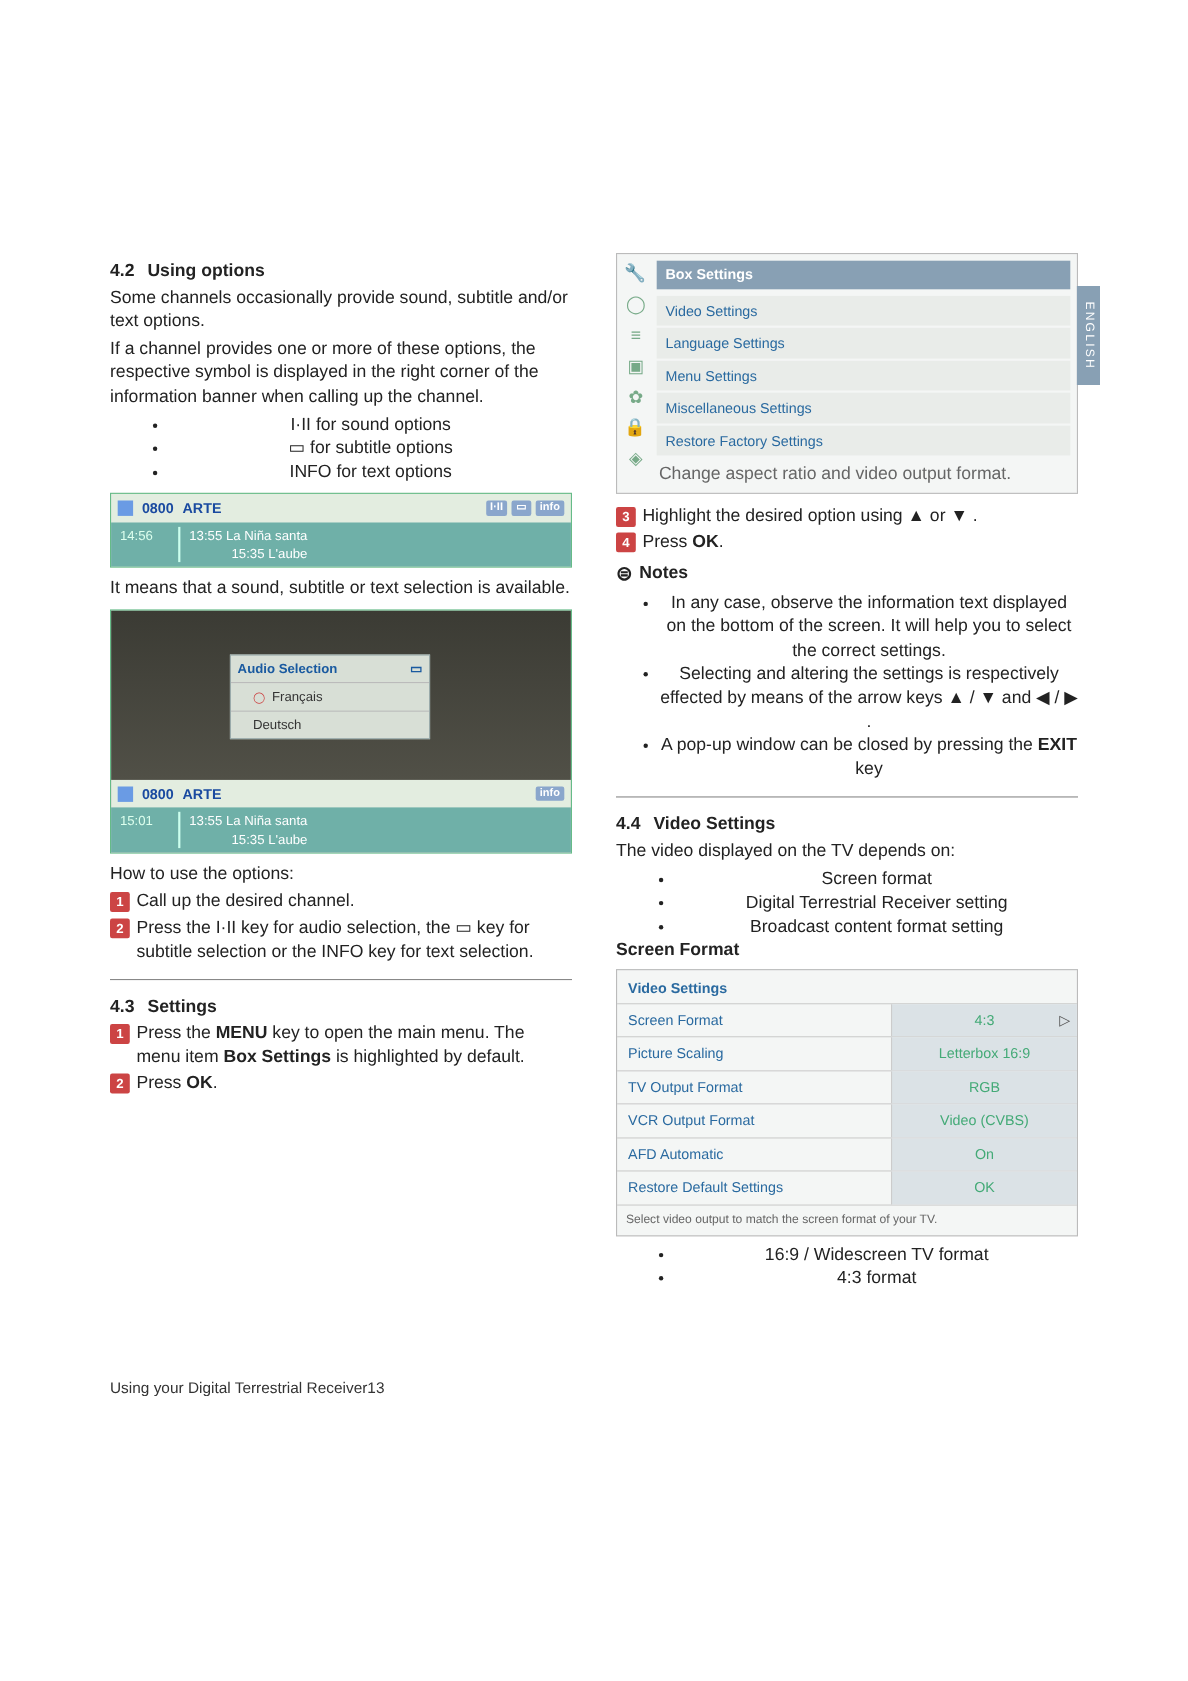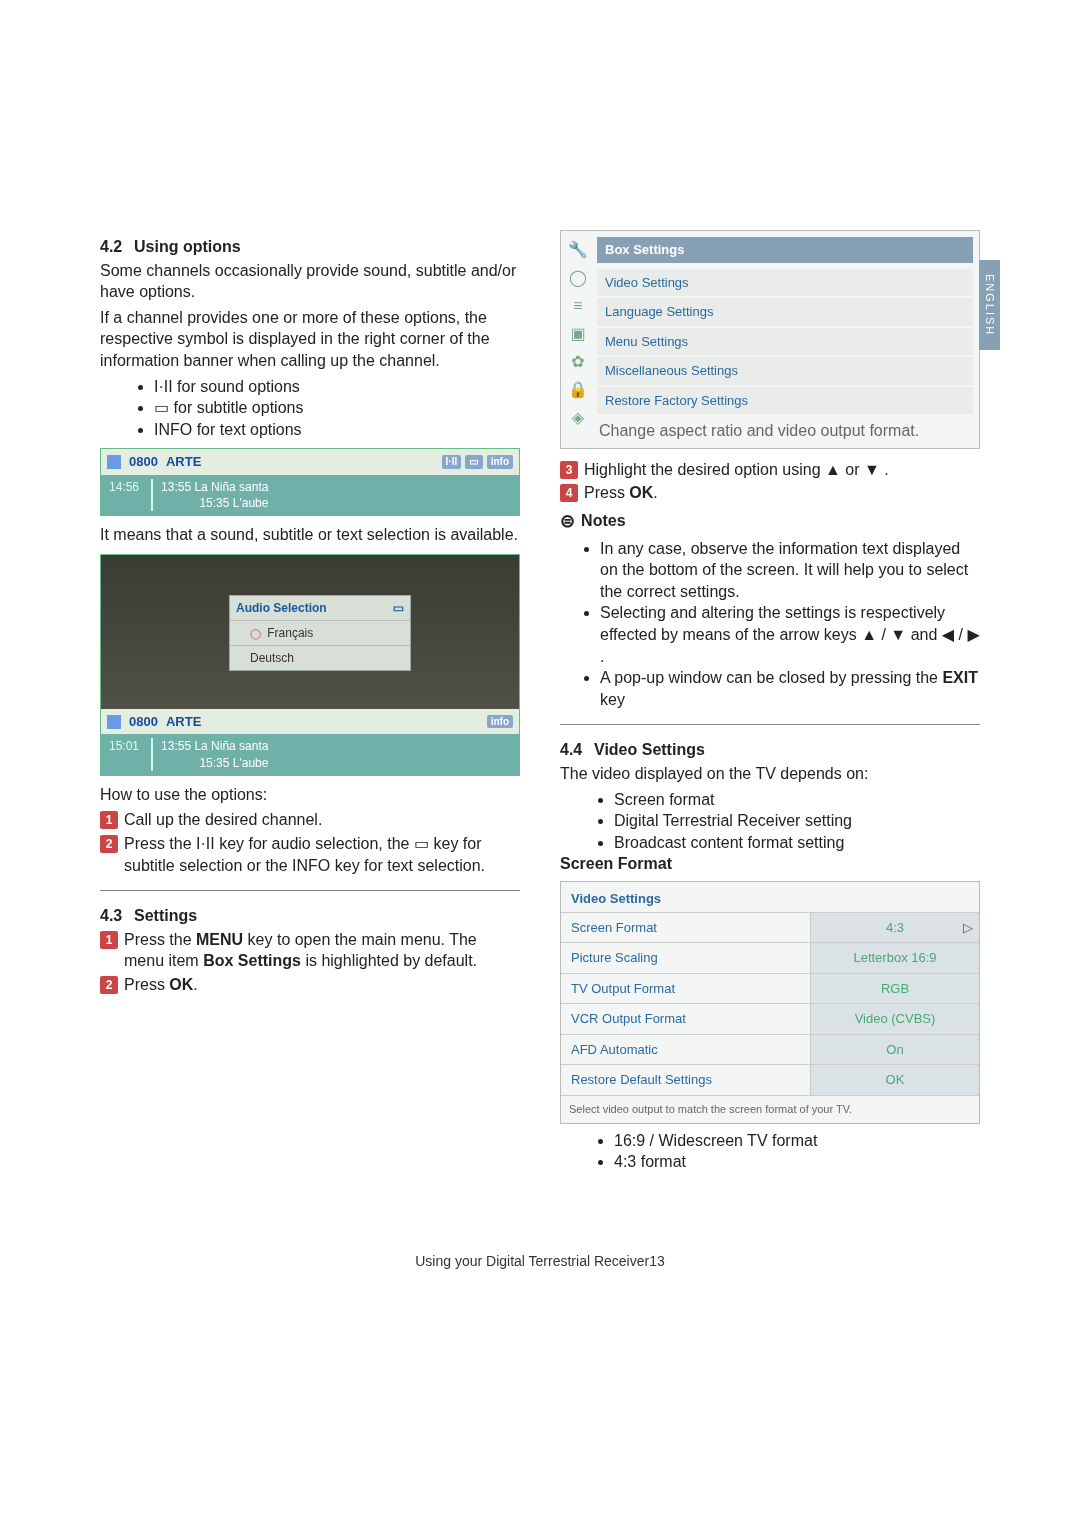--- a/index.html
+++ b/index.html
@@ -19,46 +19,46 @@
     width: 420px;
     font-size: 16px;
     line-height: 1.35;
   }
   .sec-head {
     font-weight: bold;
     margin: 6px 0 2px 0;
   }
   .sec-num { display:inline-block; width:34px; }
   .body-text { margin: 0 0 4px 0; }
-  .bullets { margin:0; padding-left: 54px; }
+  .bullets { margin:0; padding-left: 54px; text-align: center; }
   .bullets li { list-style: disc; margin:0; }
   .step { display:flex; gap:6px; align-items:flex-start; margin:2px 0; }
   .step-num {
     display:inline-flex; width:18px; height:18px; background:#c44; color:#fff;
     font-size:12px; font-weight:bold; align-items:center; justify-content:center;
     border-radius:2px; flex:0 0 auto; margin-top:2px;
   }
   .step-txt { flex:1; }
   hr.sep { border:none; border-top:1px solid #888; margin:14px 0; }
   .banner {
     border:1px solid #6b8; background:#e3ede0; margin:8px 0; font-size:13px;text-align:right;
   }
   .banner-top { display:flex; align-items:center; gap:8px; padding:4px 6px; color:#1a4aa0; font-weight:bold; }
   .banner-top .sq { width:14px;height:14px;background:#6a9be4;display:inline-block; }
   .banner-top .right { margin-left:auto; display:flex; gap:4px; }
   .pill { background:#8aa6cc; color:#fff; font-size:10px; padding:0 4px; border-radius:2px; }
-  .banner-rows { background:#6fb0a8; color:#fff; padding:4px 8px; display:flex; gap:12px; font-size:12px; }
+  .banner-rows { background:#6fb0a8; color:#fff; padding:4px 8px; display:flex; gap:23px; font-size:12px; }
   .banner-rows .time { color:#dfe; }
   .audio-shot {
     border:1px solid #6b8; height:220px; background:linear-gradient(#3b3b34,#5a594f);
     margin:8px 0; position:relative; font-size:12px; color:#fff;
   }
   .audio-shot .inner-banner { position:absolute; left:0; right:0; bottom:0; }
   .audio-popup {
-    position:absolute; left:128px; top:40px; width:180px; background:#d8dfd6; color:#333;
+    position:absolute; left:108px; top:40px; width:180px; background:#d8dfd6; color:#333;
     border:1px solid #9aa; font-size:12px;
   }
   .audio-popup .hdr { padding:4px 6px; color:#1a5aa0; font-weight:bold; display:flex; justify-content:space-between;}
   .audio-popup .opt { padding:4px 20px; border-top:1px solid #bbb; }
   .audio-popup .opt.sel::before { content:"◯"; color:#c44; margin-right:6px; font-size:10px; }
 
   .side-tab {
     position:absolute; right:-110px; top:30px; transform:rotate(90deg);
     transform-origin:left top; background:#88a0b4; color:#fff; font-size:11px;
     padding:3px 14px; letter-spacing:2px;
@@ -83,34 +83,34 @@
   .vs-table {
     border:1px solid #bbb; background:#f4f6f5; font-size:13px; margin:6px 0;
   }
   .vs-title { color:#2a6aa0; font-weight:bold; padding:8px 10px 4px 10px; }
   .vs-row { display:flex; border-top:1px solid #ccc; }
   .vs-row .lab { flex:1; color:#2a6aa0; padding:6px 10px; }
   .vs-row .val { width:160px; background:#dbe2e6; color:#4a7; text-align:center; padding:6px 4px; border-left:1px solid #ccc; position:relative;}
   .vs-row .val .arr { position:absolute; right:6px; color:#555; }
   .vs-foot { font-size:11px; color:#666; padding:6px 8px; border-top:1px solid #ccc;}
 
-  .footer { width:880px; margin:40px auto 0 auto; display:flex; justify-content:center; font-size:14px; color:#333;}
+  .footer { width:880px; margin:40px auto 0 auto; display:flex; justify-content:flex-start; font-size:14px; color:#333;}
   .glyph { font-family: Arial, sans-serif; }
 </style>
 </head>
 <body>
 
 <div class="page">
 
   <div class="col">
 
     <div class="sec-head">
       <span class="sec-num">4.2</span><span>Using options</span>
     </div>
-    <p class="body-text">Some channels occasionally provide sound, subtitle and/or have options.</p>
+    <p class="body-text">Some channels occasionally provide sound, subtitle and/or text options.</p>
     <p class="body-text">If a channel provides one or more of these options, the respective symbol is displayed in the right corner of the information banner when calling up the channel.</p>
     <ul class="bullets">
       <li><span class="glyph">I·II</span><span> for sound options</span></li>
       <li><span class="glyph">▭</span><span> for subtitle options</span></li>
       <li><span>INFO for text options</span></li>
     </ul>
 
     <div class="banner">
       <div class="banner-top">
         <span class="sq"></span>

